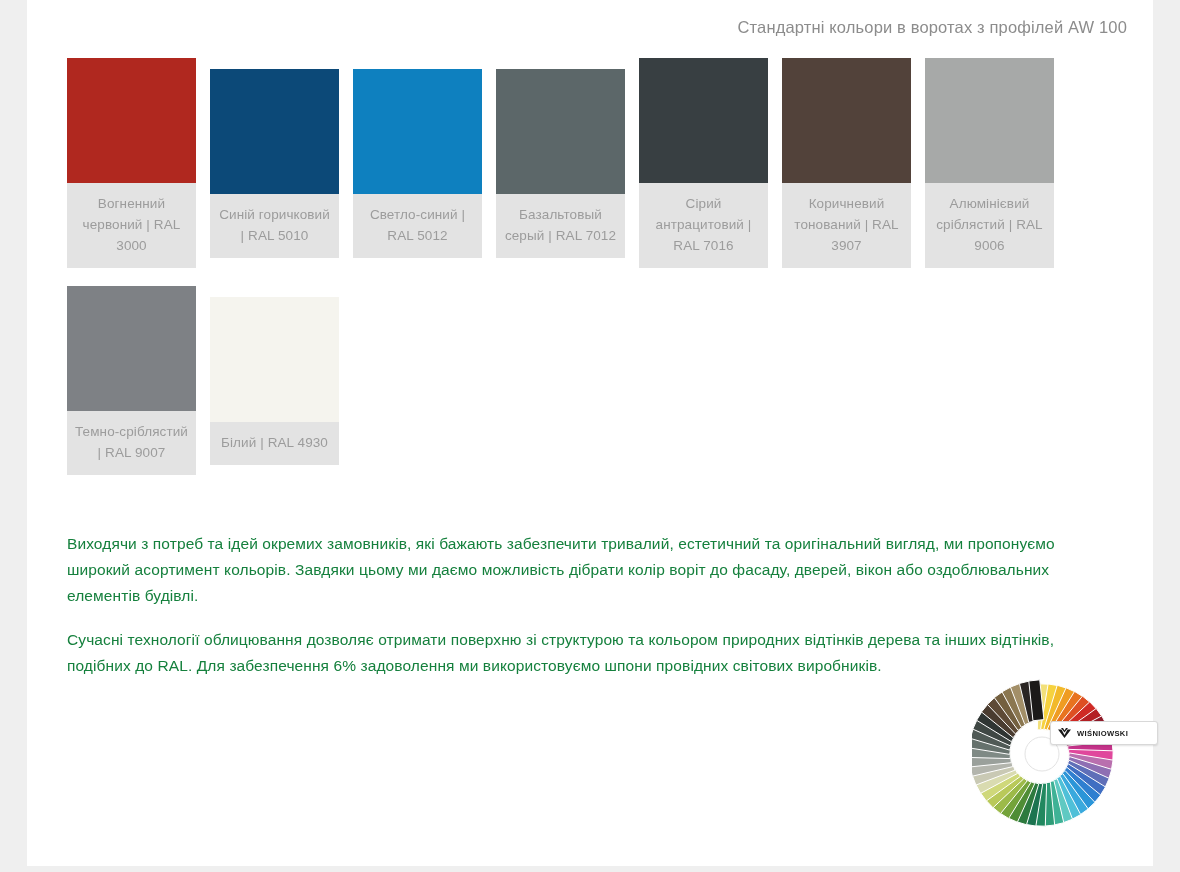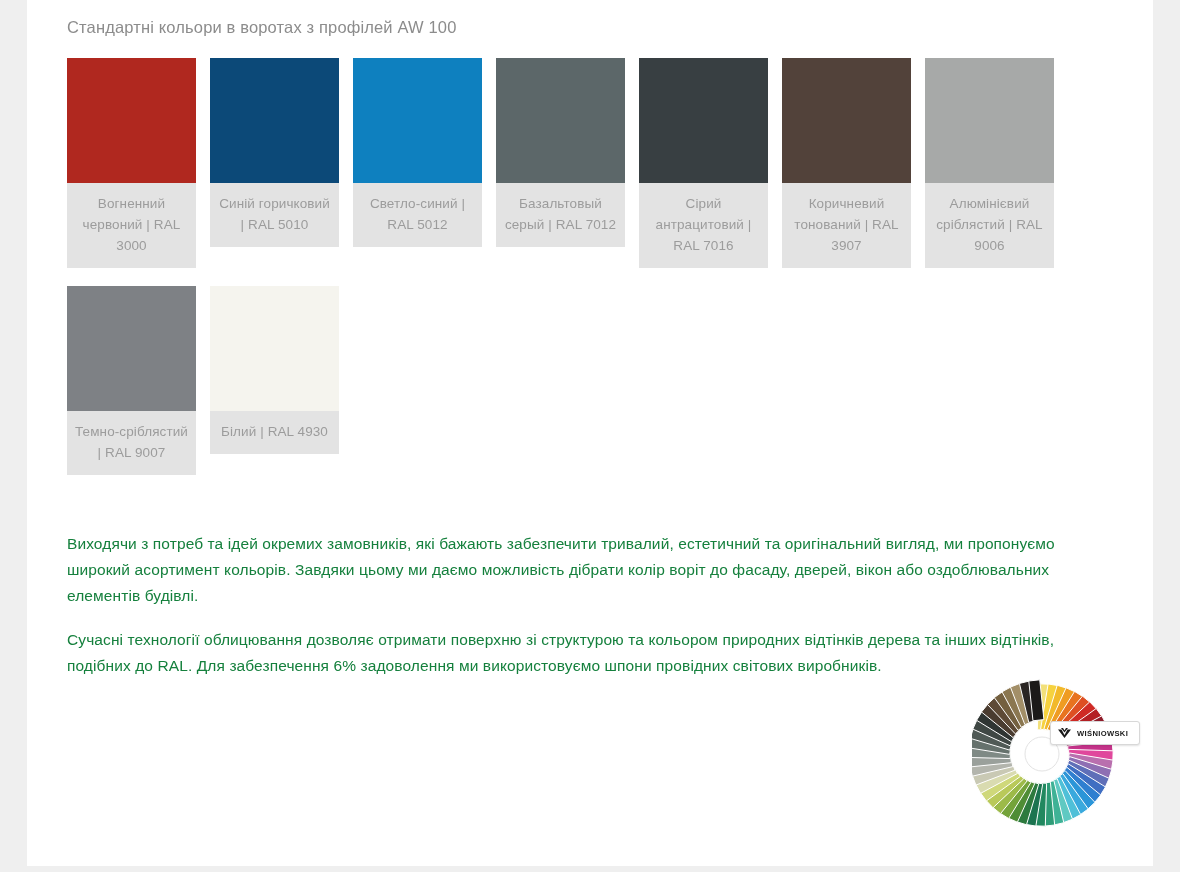--- a/index.html
+++ b/index.html
@@ -30,28 +30,29 @@
     width: 1060px;
   }
   .section-title {
     margin: 0;
     padding: 16px 0 0 0;
     font-size: 16.5px;
     font-weight: 400;
     line-height: 22px;
     color: #8c8c8c;
     letter-spacing: 0.15px;
+    text-align: right;
   }
 
   
   .swatch-grid {
     margin-top: 20px;
     display: flex;
     flex-wrap: wrap;
-    align-items: flex-start;
+    align-items: center;
     width: 1075px;
   }
   .swatch-card {
     width: 129px;
     margin-right: 14px;
     margin-bottom: 18px;
     display: flex;
     flex-direction: column;
     align-items: stretch;
     cursor: pointer;
@@ -94,21 +95,21 @@
   }
   .fan-svg {
     position: absolute;
     left: 0;
     top: 0;
   }
   .fan-logo-card {
     position: absolute;
     left: 78px;
     top: 55px;
-    width: 90px;
+    width: 108px;
     height: 24px;
     background: #ffffff;
     border: 1px solid #d8d8d8;
     border-radius: 3px;
     display: flex;
     align-items: center;
     gap: 5px;
     padding-left: 6px;
     box-sizing: border-box;
     box-shadow: 0 1px 2px rgba(0,0,0,0.12);

